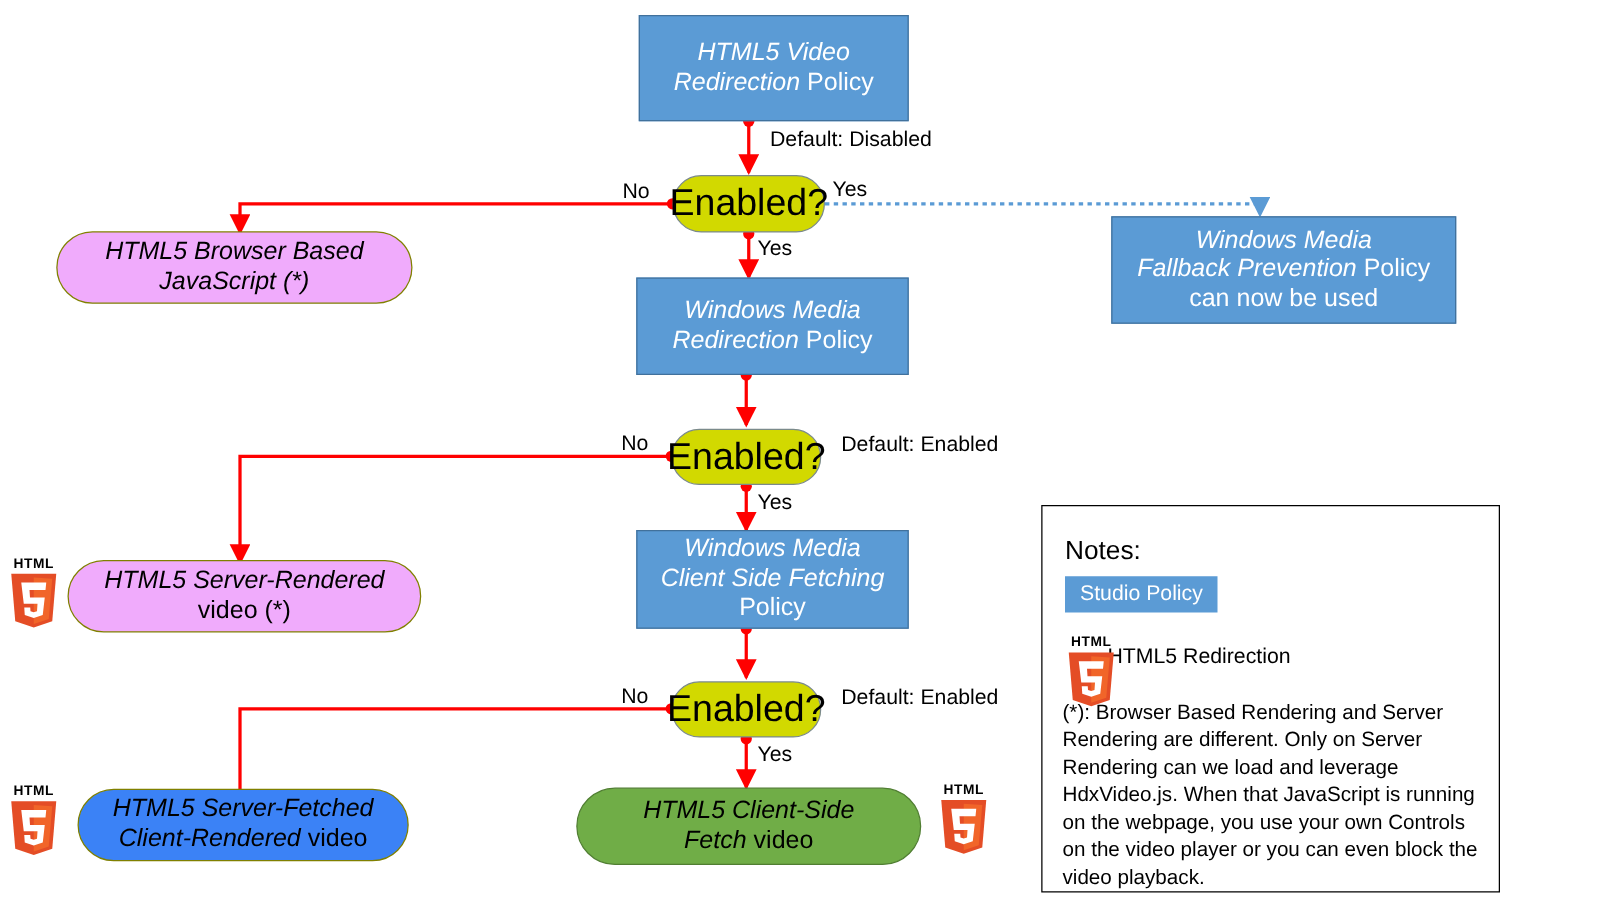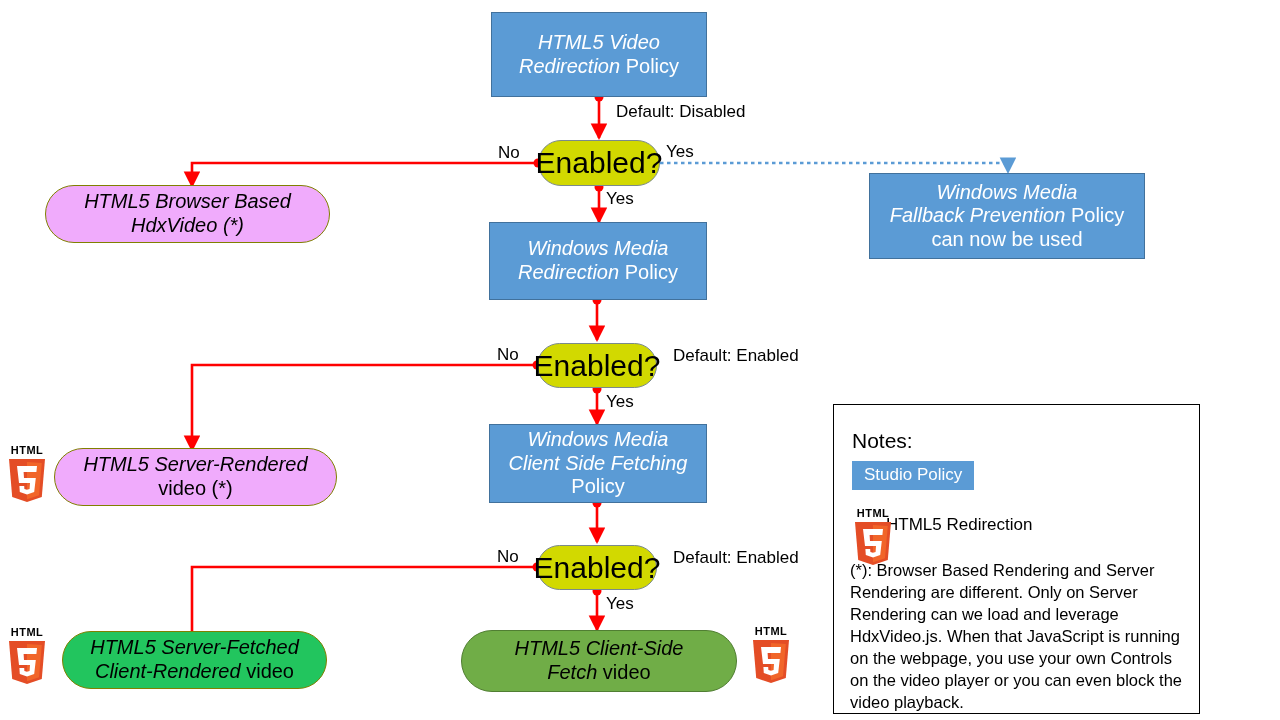--- a/index.html
+++ b/index.html
@@ -35,20 +35,21 @@
     justify-content: center;
     text-align: center;
     line-height: 1.18;
   }
 
   .policy-box {
     background: #5B9BD5;
     border: 1px solid #41719C;
     color: #ffffff;
     font-size: 20px;
+    margin-left: 20px;
   }
   .policy-box .it { font-style: italic; }
 
   .decision {
     background: #D2D900;
     border: 1px solid #7B8A8B;
     border-radius: 999px;
     color: #000000;
     font-size: 30px;
   }
@@ -57,21 +58,21 @@
     border-radius: 999px;
     color: #000000;
     font-size: 20px;
   }
   .oval .it { font-style: italic; }
   .oval-orange {
     background: #f0abfc;
     border: 1px solid #808000;
   }
   .oval-yellow {
-    background: #22c55e;
+    background: #3b82f6;
     border: 1px solid #808000;
   }
   .oval-green {
     background: #70AD47;
     border: 1px solid #507E32;
   }
 
   .edge-label {
     position: absolute;
     font-size: 17px;
@@ -206,21 +207,21 @@
     <span>Enabled?</span>
   </div>
 
   <div class="edge-label" style="left:498px; top:143px;">No</div>
   <div class="edge-label" style="left:666px; top:142px;">Yes</div>
   <div class="edge-label" style="left:606px; top:189px;">Yes</div>
 
   <div class="node oval oval-orange" style="left:45px; top:185px; width:285px; height:58px;">
     <div>
       <span class="it">HTML5 Browser Based</span><br>
-      <span class="it">HdxVideo (*)</span>
+      <span class="it">JavaScript (*)</span>
     </div>
   </div>
 
   <div class="node policy-box" style="left:869px; top:173px; width:276px; height:86px;">
     <div>
       <span class="it">Windows Media</span><br>
       <span class="it">Fallback Prevention</span><span> Policy</span><br>
       <span>can now be used</span>
     </div>
   </div>

